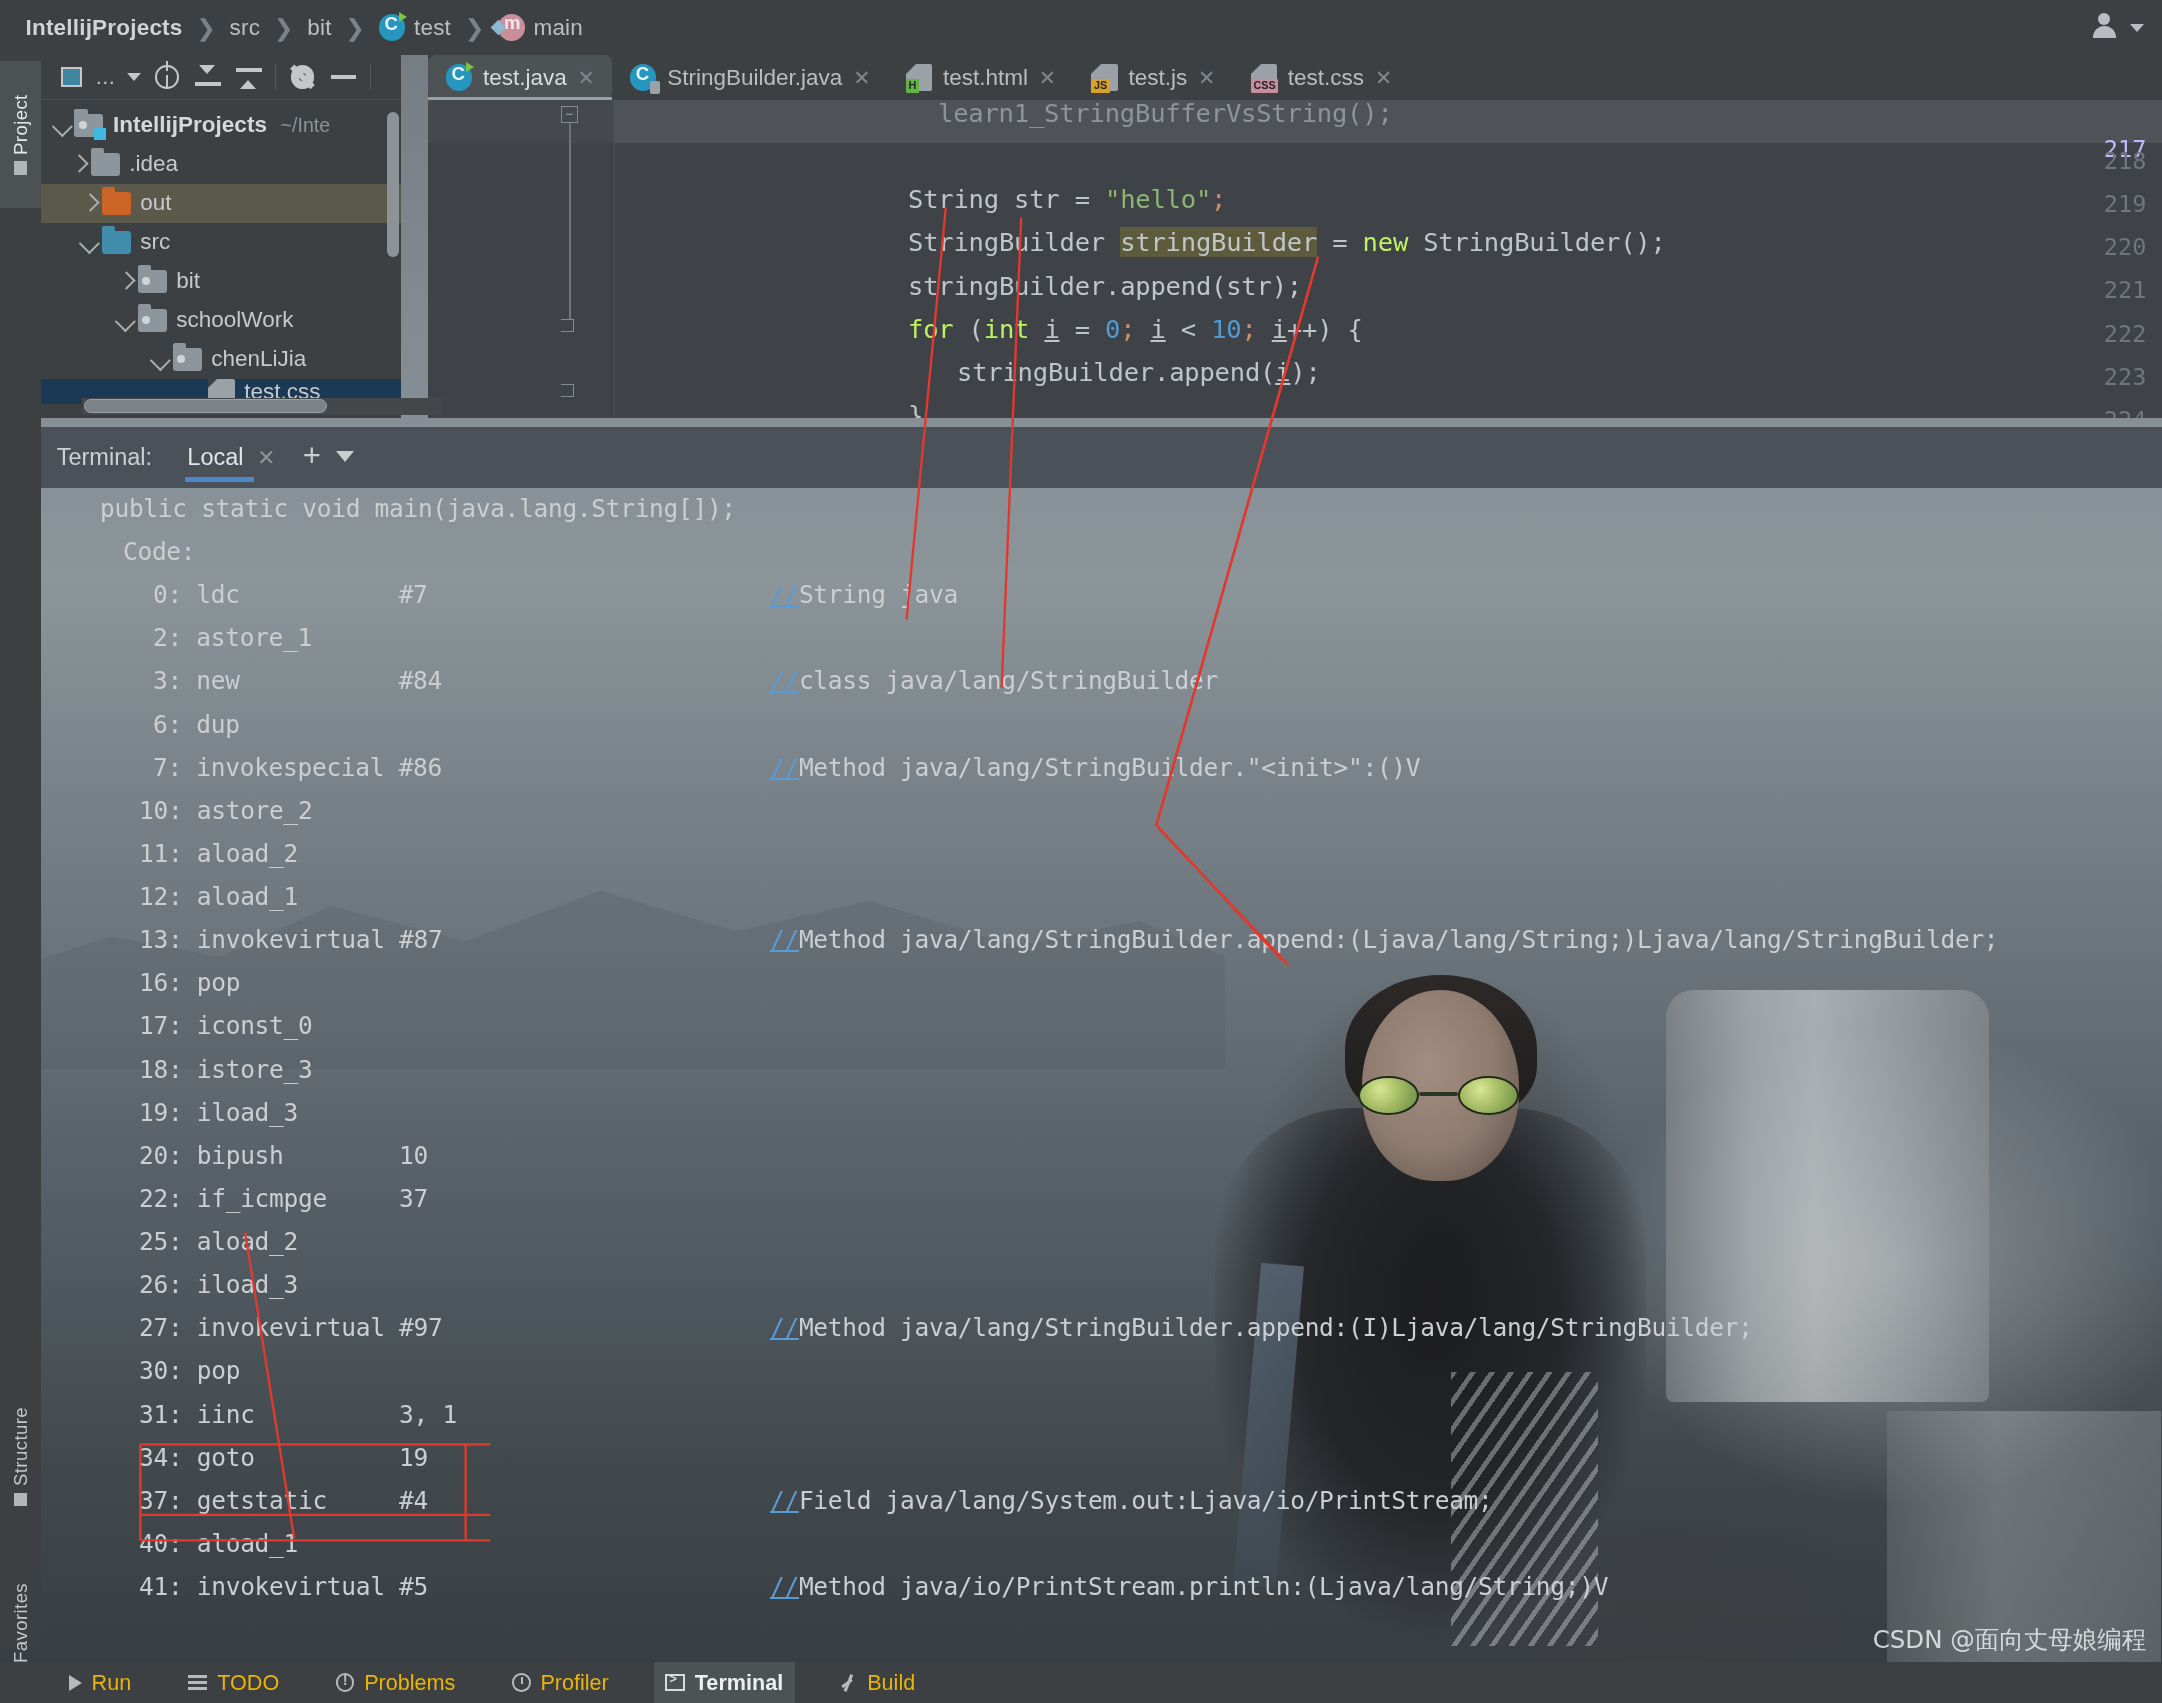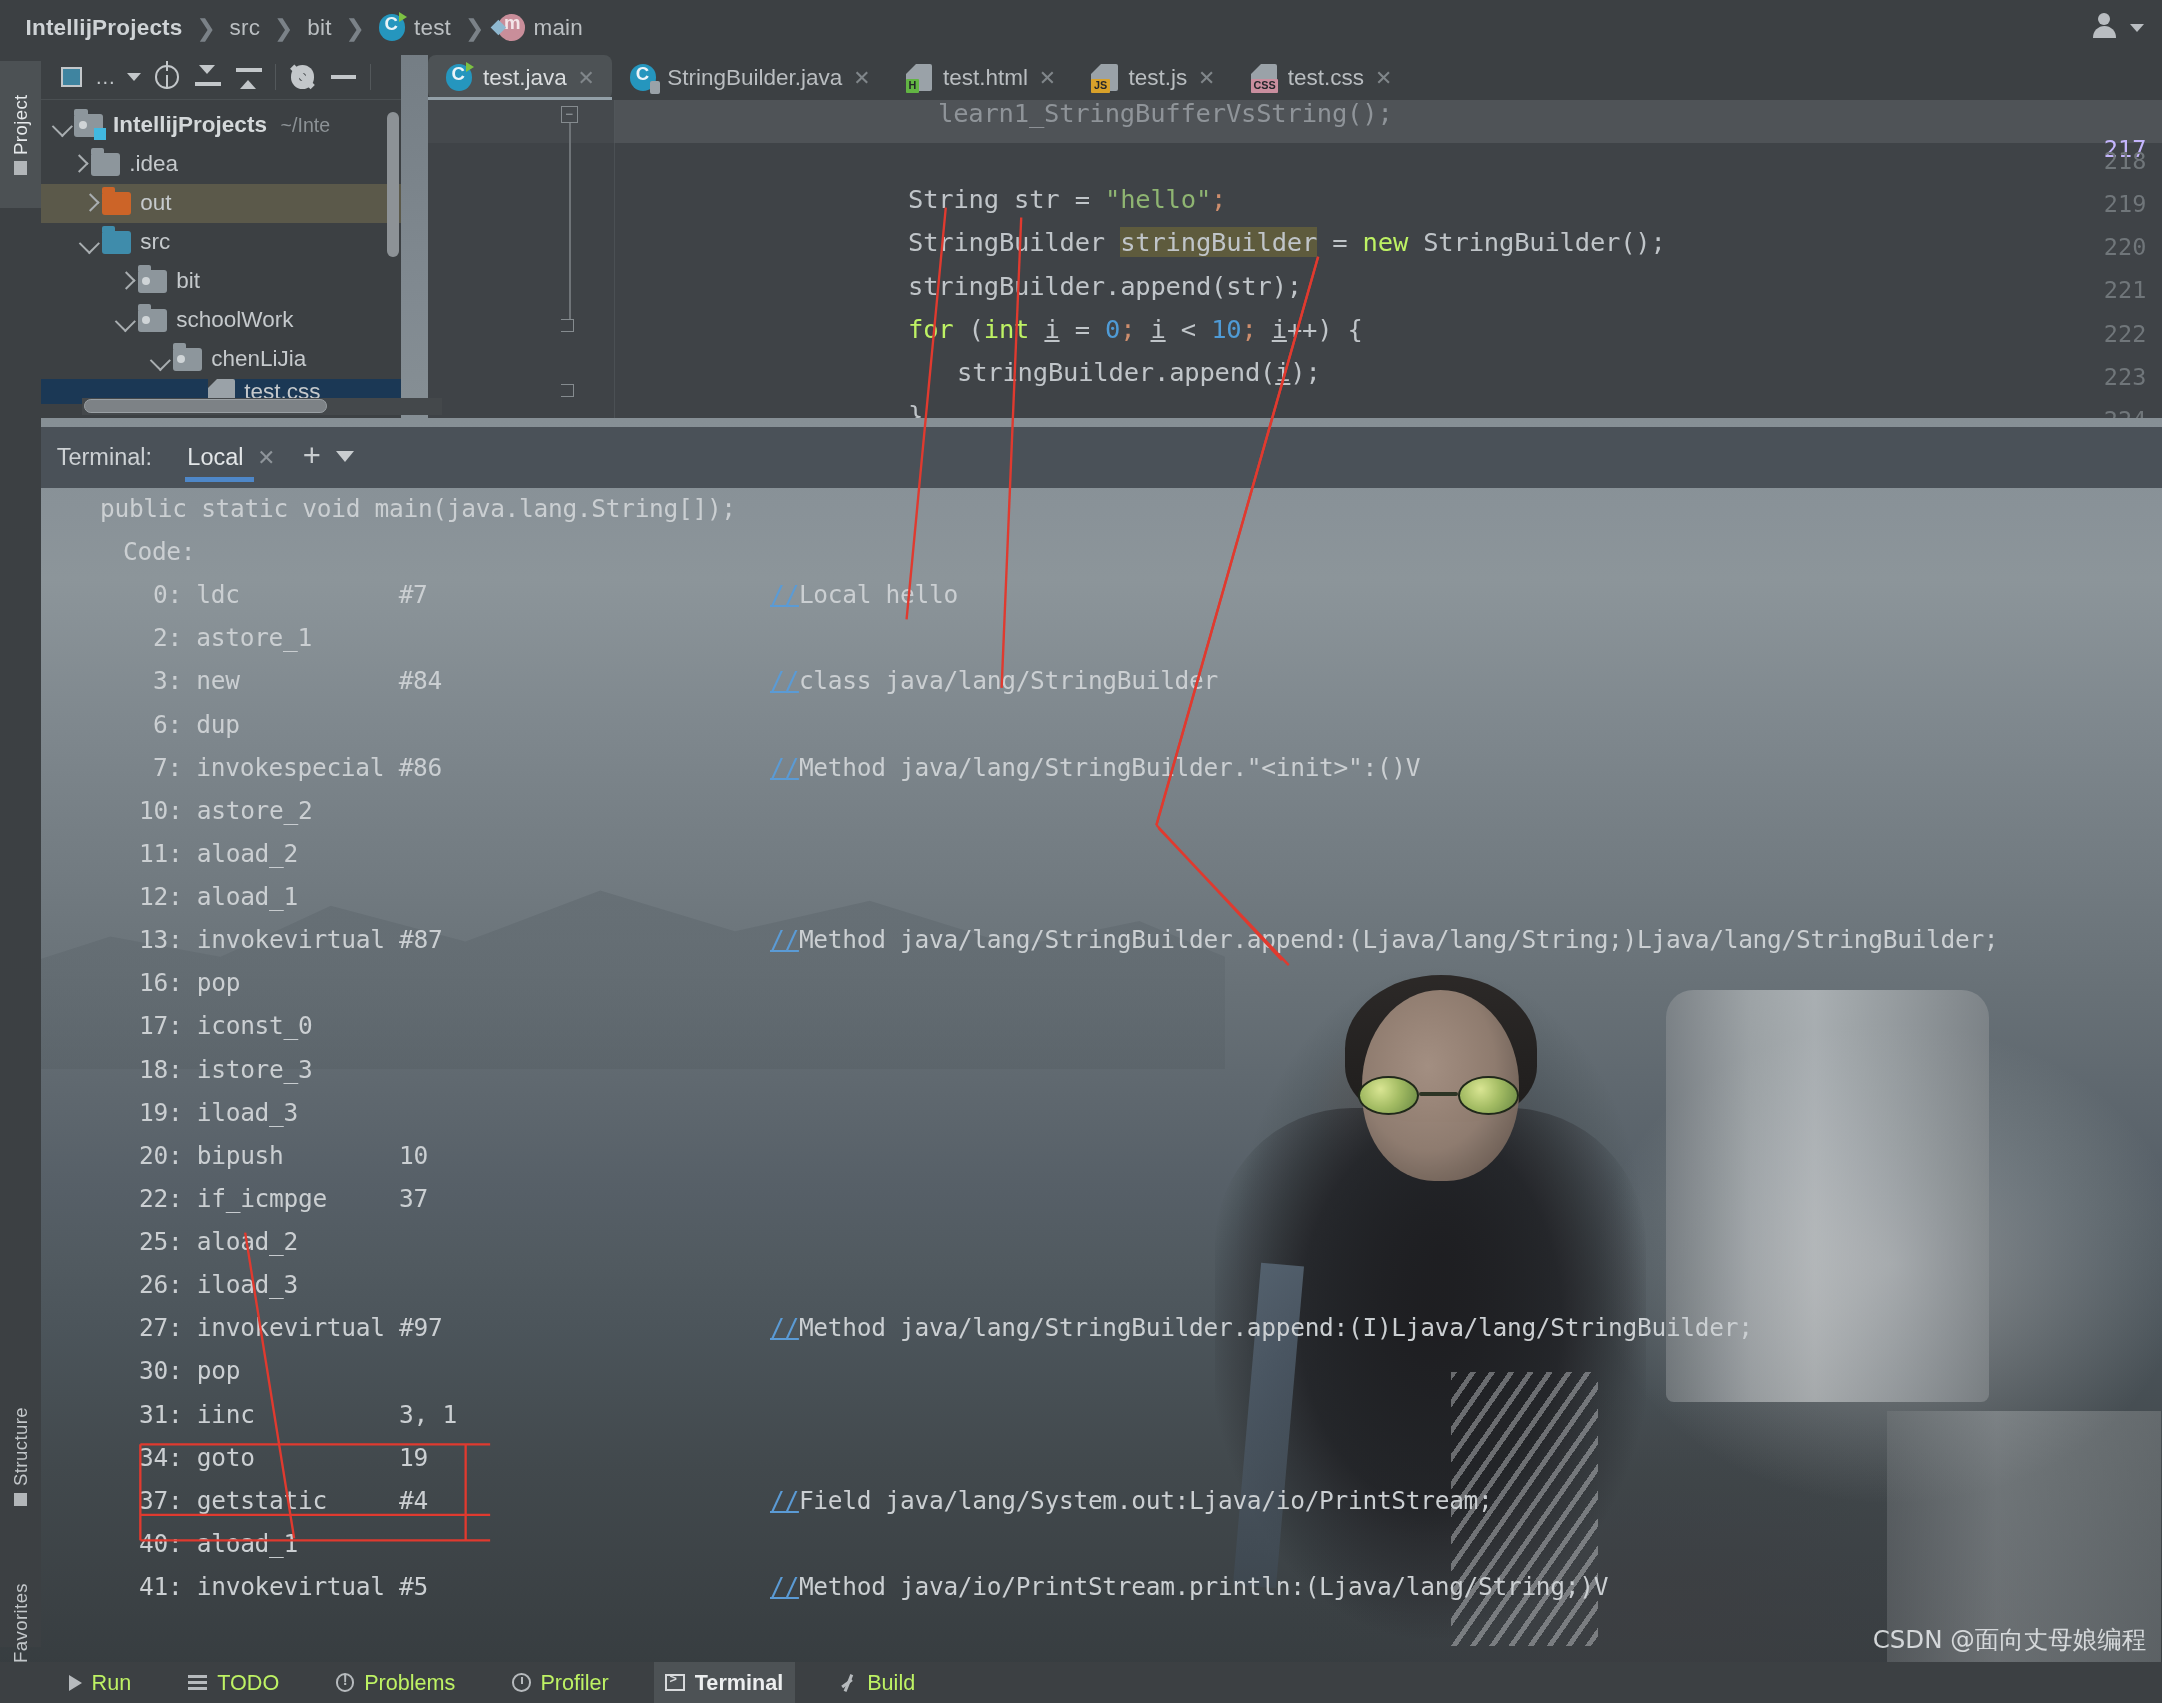--- a/index.html
+++ b/index.html
@@ -372,21 +372,21 @@
   
   .annot { position: absolute; left: 0; top: 0; width: 2162px; height: 1703px; z-index: 45; pointer-events: none; }
 
   
   .statusbar {
     position: absolute; left: 0; bottom: 0; width: 2162px; height: 41px;
     background: #3c4043; display: flex; align-items: center; padding-left: 57px; z-index: 50;
   }
   .sb-item {
     display: flex; align-items: center; gap: 9.8px; margin-right: 33px;
-    font-size: 21.6px; color: #bef264; padding: 0 11.8px; height: 41px;
+    font-size: 21.6px; color: #eab308; padding: 0 11.8px; height: 41px;
   }
   .sb-item.active { background: #4d5255; color: #eceeef; font-weight: bold; }
   .sb-run { width: 0; height: 0; border-left: 13.7px solid #b6babd; border-top: 8.8px solid transparent; border-bottom: 8.8px solid transparent; }
   .sb-todo {
     width: 19.6px; height: 15.7px;
     background: linear-gradient(180deg, #b6babd 0 2.9px, transparent 2.9px 5.9px, #b6babd 5.9px 8.8px, transparent 8.8px 11.8px, #b6babd 11.8px 14.7px);
   }
   .sb-prob {
     width: 18.6px; height: 18.6px; border-radius: 50%; border: 2.5px solid #b6babd; position: relative;
   }
@@ -646,21 +646,21 @@
     </div>
     <span class="term-plus">+</span>
     <span class="term-chev"></span>
   </div>
 
   <div class="term-body">
     <div class="tline" style="top:5.9px; left:59px">public static void main(java.lang.String[]);</div>
     <div class="tline" style="top:49px; left:82px">Code:</div>
 
     <div class="tline" style="top:92px; left:112px">0: ldc           #7</div>
-    <div class="tline" style="top:92px; left:729px"><span class="lnk">//</span><span>Local hello</span></div>
+    <div class="tline" style="top:92px; left:729px"><span class="lnk">//</span><span>String java</span></div>
 
     <div class="tline" style="top:135px; left:112px">2: astore_1</div>
 
     <div class="tline" style="top:178px; left:112px">3: new           #84</div>
     <div class="tline" style="top:178px; left:729px"><span class="lnk">//</span><span>class java/lang/StringBuilder</span></div>
 
     <div class="tline" style="top:222px; left:112px">6: dup</div>
 
     <div class="tline" style="top:265px; left:112px">7: invokespecial #86</div>
     <div class="tline" style="top:265px; left:729px"><span class="lnk">//</span><span>Method java/lang/StringBuilder."&lt;init&gt;":()V</span></div>

